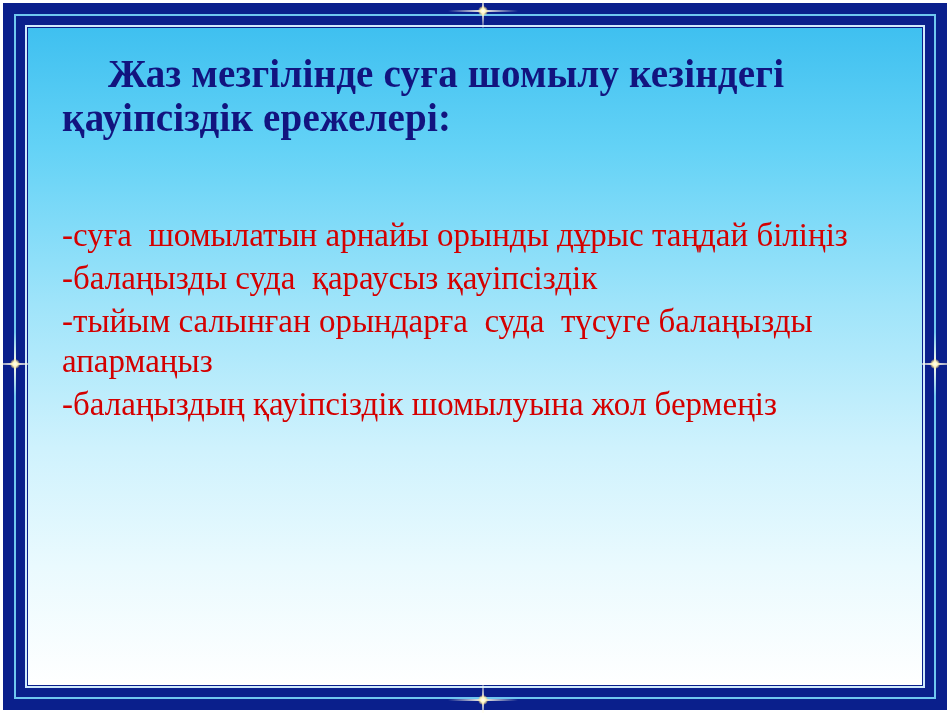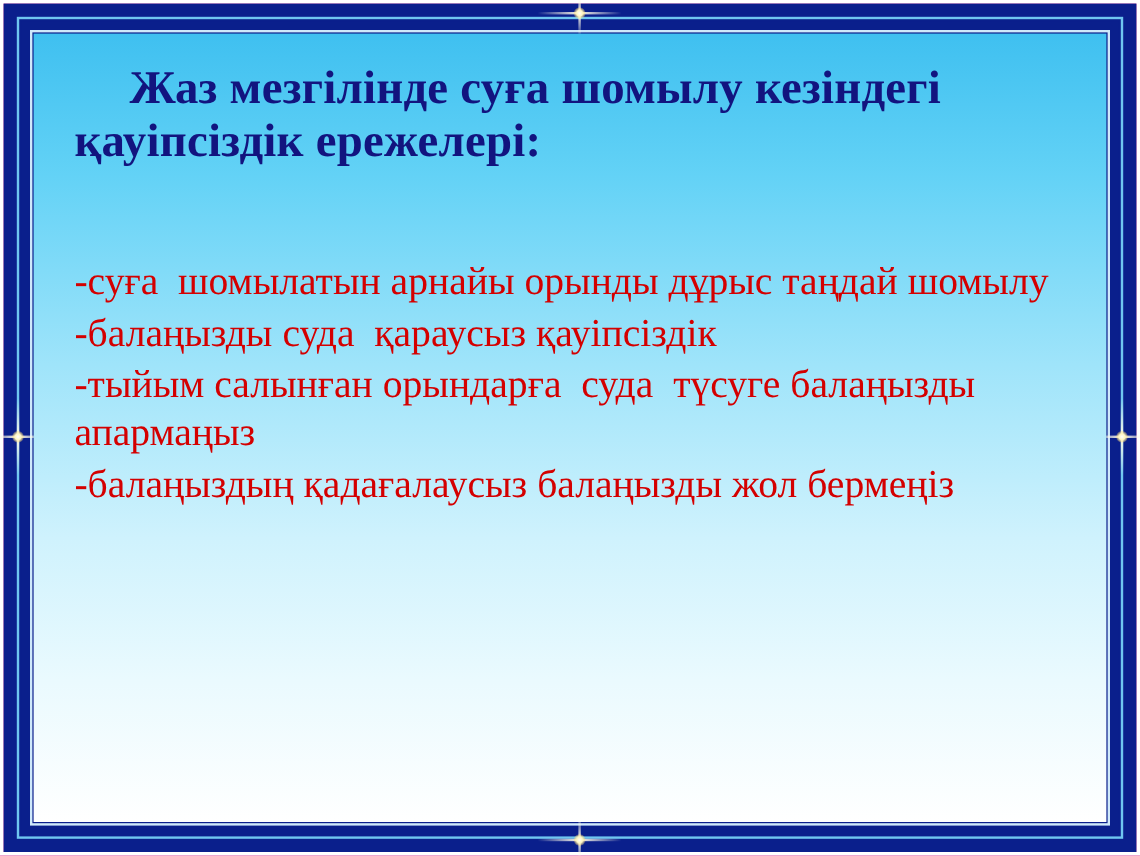--- a/index.html
+++ b/index.html
@@ -13,21 +13,21 @@
     font-family: "Liberation Serif", serif;
     overflow: hidden;
   }
 
   
   .slide {
     position: relative;
     width: 950px;
     height: 713px;
     box-sizing: border-box;
-    background: #ec4899;
+    background: #f9a8d4;
     overflow: hidden;
   }
 
   
   .frame-outer {
     position: absolute;
     left: 0; top: 0; right: 0; bottom: 0;
     border: 3px solid #ffffff;
     box-sizing: border-box;
   }
@@ -160,20 +160,20 @@
     <div class="h"></div>
       <div class="v"></div>
       <div class="core"></div>
   </div>
 
   <div class="content">
 
     <h1 class="title">    Жаз мезгілінде суға шомылу кезіндегі қауіпсіздік ережелері:</h1>
 
     <ul class="body-list">
-      <li>-суға  шомылатын арнайы орынды дұрыс таңдай шомылу</li>
+      <li>-суға  шомылатын арнайы орынды дұрыс таңдай біліңіз</li>
       <li>-балаңызды суда  қараусыз қауіпсіздік</li>
       <li>-тыйым салынған орындарға  суда  түсуге балаңызды апармаңыз</li>
-      <li>-балаңыздың қадағалаусыз балаңызды жол бермеңіз</li>
+      <li>-балаңыздың қауіпсіздік шомылуына жол бермеңіз</li>
     </ul>
 
   </div>
 </div>
 
 </body></html>

